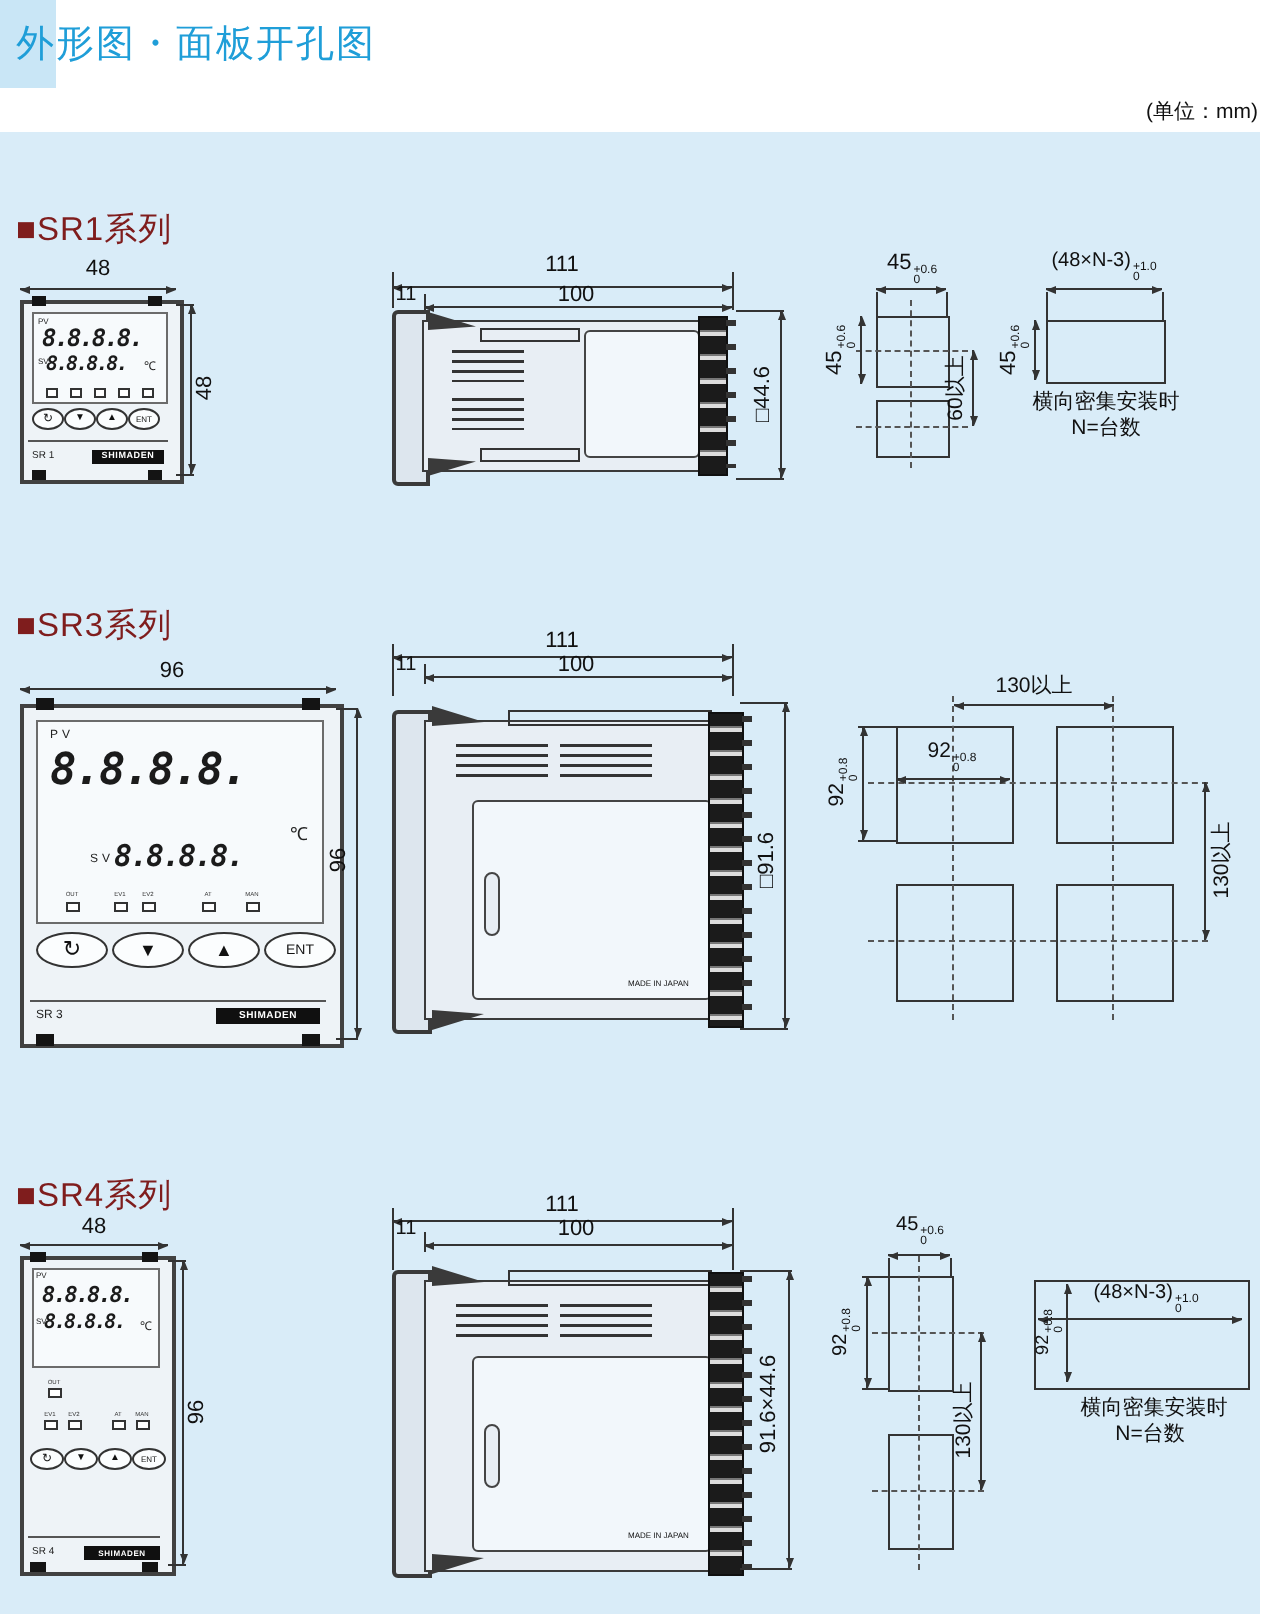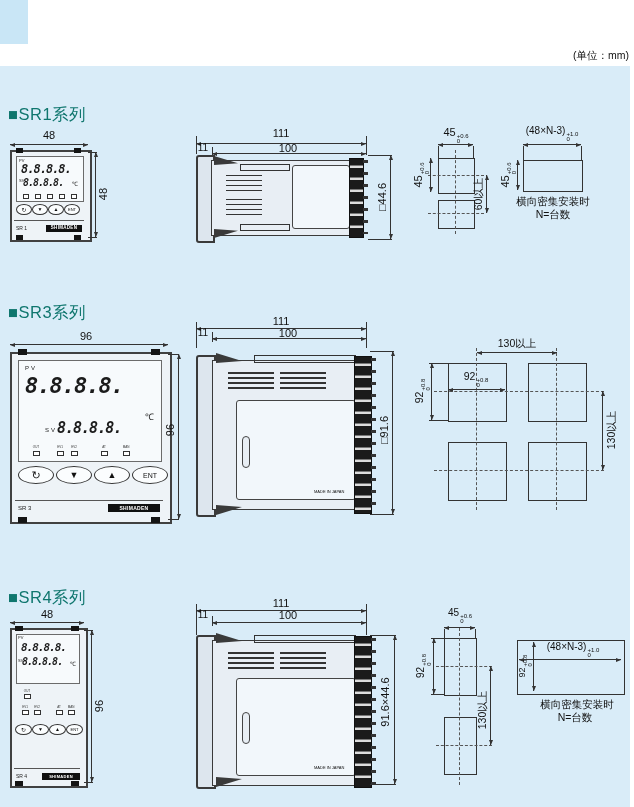--- a/index.html
+++ b/index.html
@@ -51,28 +51,29 @@
   .clampB{position:absolute;background:#3a3a3a;clip-path:polygon(0 0,100% 20%,0 100%);}
   .vent{position:absolute;background:repeating-linear-gradient(to bottom,#333 0 1.5px,transparent 1.5px 5px);}
   .plate{position:absolute;border:1px solid #444;background:#f2f7fb;border-radius:3px;}
   .slot{position:absolute;border:1px solid #444;border-radius:4px;background:#e8eef4;}
   .srect{position:absolute;border:1px solid #333;}
   .term{position:absolute;border:1px solid #101010;
         background:repeating-linear-gradient(to bottom,#1b1b1b 0 6px,#777 6px 7px,#ddd 7px 9px,#1b1b1b 9px 12px);}
   .fins{position:absolute;width:5px;background:repeating-linear-gradient(to bottom,#333 0 3px,transparent 3px 12px);}
   .madein{position:absolute;font-size:4px;line-height:1;color:#111;}
   .title{position:absolute;left:8px;top:9px;font-size:19px;color:#1f9ed8;letter-spacing:1px;}
-  .heading{position:absolute;font-size:16.5px;color:#0f766e;letter-spacing:.5px;}
+  .heading{position:absolute;font-size:16.5px;color:#7f1d1d;letter-spacing:.5px;}
 </style>
 </head>
 <body>
 
 <div class="stage">
 
   <div class="abs" style="left:0;top:0;width:28px;height:44px;background:#c9e6f6;"></div>
+  <div class="title">外形图・面板开孔图</div>
   <div class="abs" style="right:5px;top:49px;font-size:10.5px;">(单位：mm)</div>
   <div class="bluebg"></div>
 
   <div class="heading" style="left:8px;top:104px;">■SR1系列</div>
 
   <span class="lb" style="left:49px;top:135px;">48</span>
   <div class="dh" style="left:10px;top:144px;width:78px;"></div>
   <div class="dev" style="left:10px;top:150px;width:78px;height:88px;">
     <div class="tab" style="left:4px;top:-4px;width:7px;height:5px;"></div>
     <div class="tab" style="left:62px;top:-4px;width:7px;height:5px;"></div>

